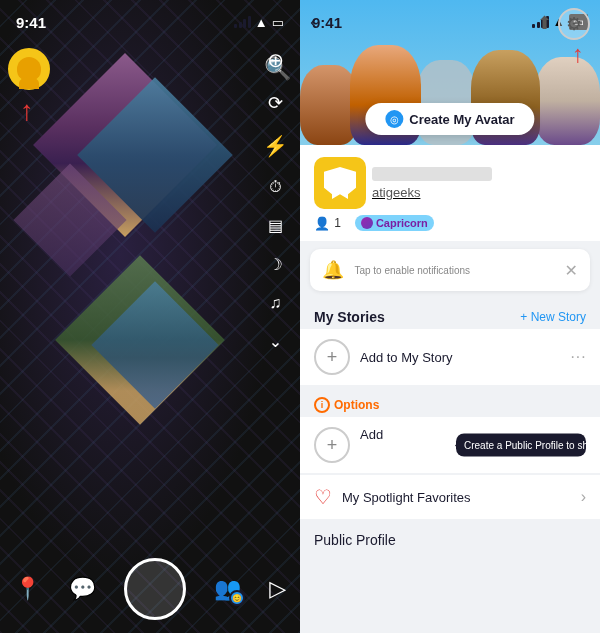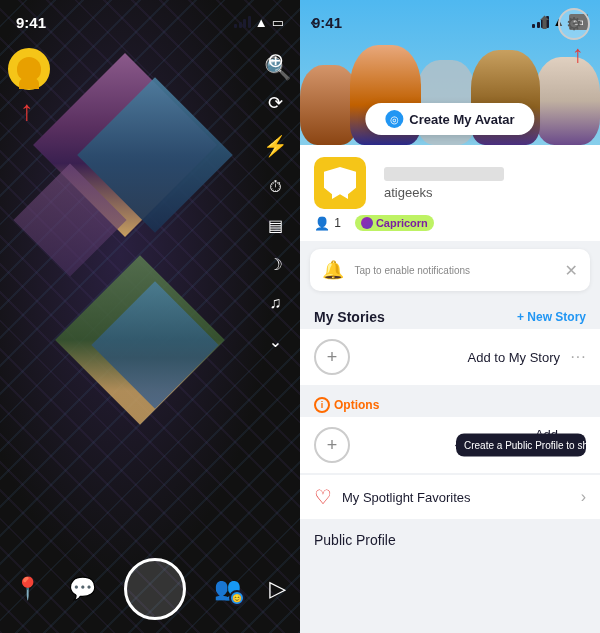--- a/index.html
+++ b/index.html
@@ -318,22 +318,23 @@
     
     .profile-section {
       background: white;
       margin: 0;
       padding: 12px 14px 10px;
       flex-shrink: 0;
     }
     .profile-row {
       display: flex;
       align-items: center;
-      gap: 18px;
+      gap: 6px;
       margin-bottom: 6px;
+      text-decoration: underline;
     }
     .snapcode {
       width: 52px; height: 52px;
       background: #f5c518;
       border-radius: 10px;
       display: flex; align-items: center; justify-content: center;
       position: relative;
       flex-shrink: 0;
     }
     .snapcode-ghost {
@@ -372,21 +373,21 @@
       align-items: center;
       gap: 4px;
       font-size: 12px;
       color: #333;
     }
     .stat-icon { font-size: 13px; }
     .capricorn-badge {
       display: flex;
       align-items: center;
       gap: 3px;
-      background: #bef264;
+      background: #7dd3fc;
       border-radius: 10px;
       padding: 2px 6px;
     }
     .capricorn-dot {
       width: 12px; height: 12px;
       border-radius: 50%;
       background: linear-gradient(135deg, #9c27b0, #673ab7);
     }
 
     
@@ -423,41 +424,41 @@
       font-size: 14px;
       font-weight: 700;
       color: #1a1a2e;
     }
     .section-action {
       display: flex;
       align-items: center;
       gap: 4px;
       color: #2196F3;
       font-size: 12px;
-      font-weight: 700;
+      font-weight: 400;
     }
 
     .section-card {
       background: white;
       margin: 0 0 2px;
       padding: 10px 14px;
       display: flex;
       align-items: center;
       gap: 10px;
     }
     .add-story-icon {
       width: 36px; height: 36px;
       border-radius: 50%;
       border: 2px solid #ccc;
       display: flex; align-items: center; justify-content: center;
       color: #888;
       font-size: 18px;
       flex-shrink: 0;
     }
-    .section-card-text { flex: 1; font-size: 13px; color: #1a1a2e; font-weight: 500; text-align: right; }
+    .section-card-text { flex: 1; font-size: 13px; color: #1a1a2e; font-weight: 500; }
     .section-card-dots { color: #aaa; font-size: 16px; }
 
     
     .spotlight-header {
       display: flex;
       align-items: center;
       justify-content: space-between;
       padding: 10px 14px 4px;
     }
     .spotlight-options {

